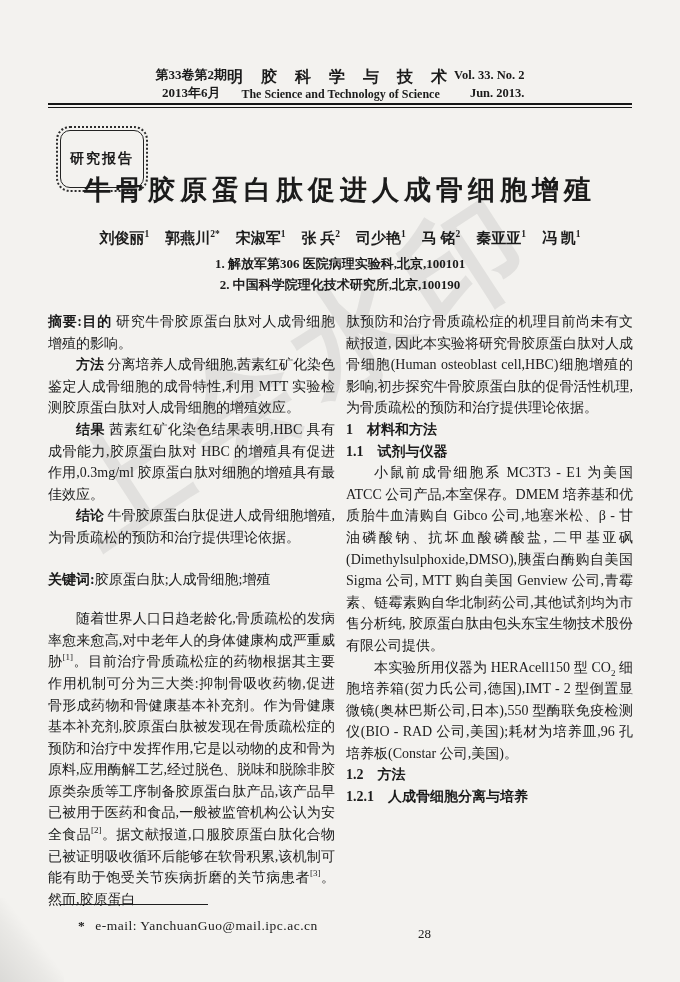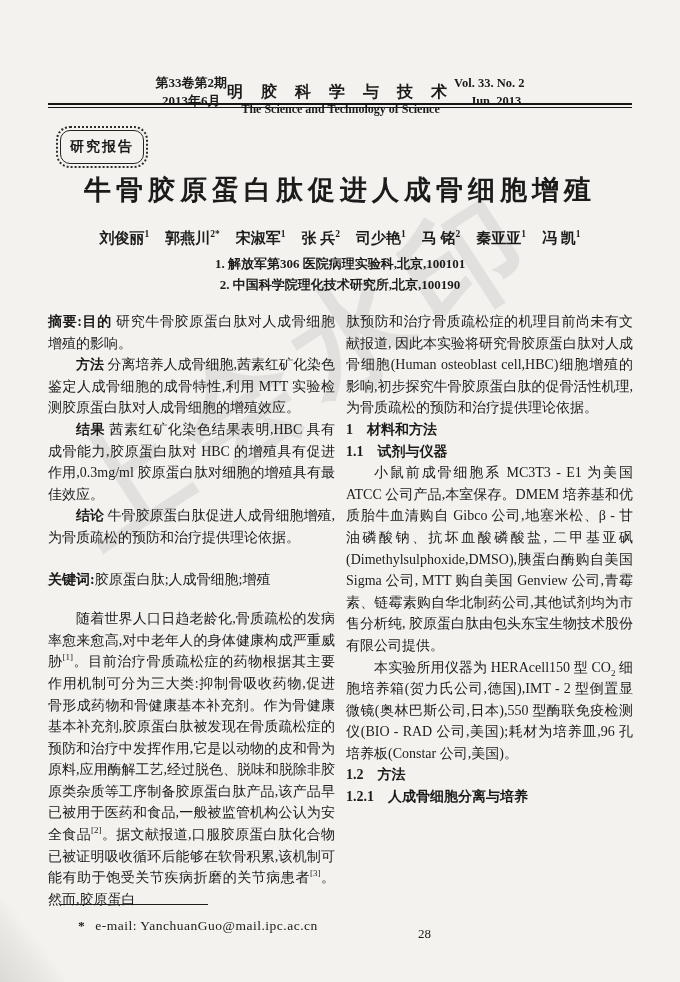--- a/index.html
+++ b/index.html
@@ -16,32 +16,32 @@
     font-size:118px;font-weight:bold;letter-spacing:16px;
     color:#6f6f6f;opacity:0.13;white-space:nowrap;pointer-events:none;
     font-family:"Liberation Sans","DejaVu Sans",sans-serif;
   }
   
   .jheader{
     position:absolute;left:48px;right:48px;top:66px;
     display:flex;justify-content:center;align-items:center;
   }
   .jh-left{text-align:center;font-size:13px;font-weight:bold;line-height:18px;}
-  .jh-center{text-align:center;margin-top:16px;}
+  .jh-center{text-align:center;}
   .jh-cn{font-size:16px;font-weight:bold;letter-spacing:7px;line-height:19px;}
   .jh-en{font-size:12px;font-weight:bold;line-height:16px;}
   .jh-right{text-align:right;font-size:12.5px;font-weight:bold;line-height:18px;}
   .header-rule{
     position:absolute;left:48px;right:48px;top:103px;height:2px;
     border-top:2px solid #161616;border-bottom:1px solid #161616;
   }
   
   .badge{
     position:absolute;left:60px;top:130px;
-    padding:7px 9px;font-size:14px;font-weight:bold;letter-spacing:2px;
+    padding:19px 9px;font-size:14px;font-weight:bold;letter-spacing:2px;
     border:1.5px solid #232323;border-radius:10px;
     outline:2.5px dotted #2c2c2c;outline-offset:2.5px;
   }
   
   .paper-title{
     position:absolute;left:0;right:0;top:172px;text-align:center;
     font-size:27px;font-weight:bold;letter-spacing:5px;
   }
   .authors{
     position:absolute;left:0;right:0;top:229px;text-align:center;

